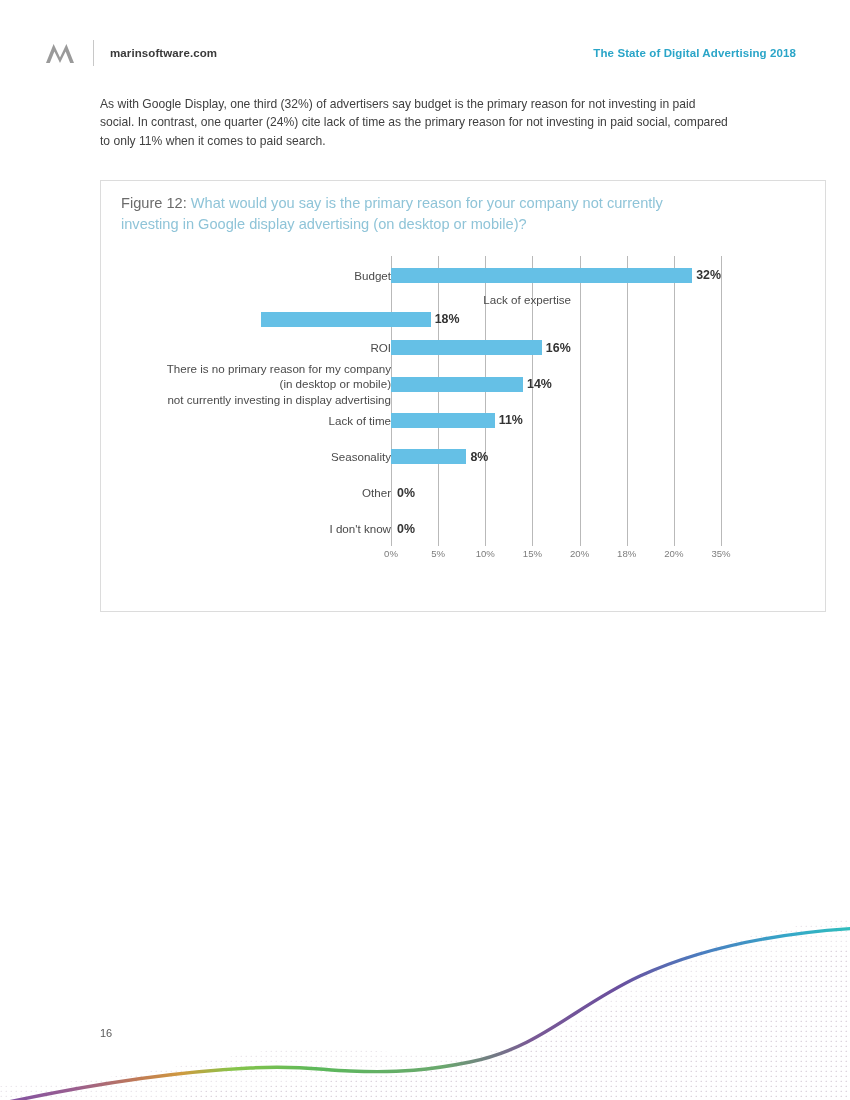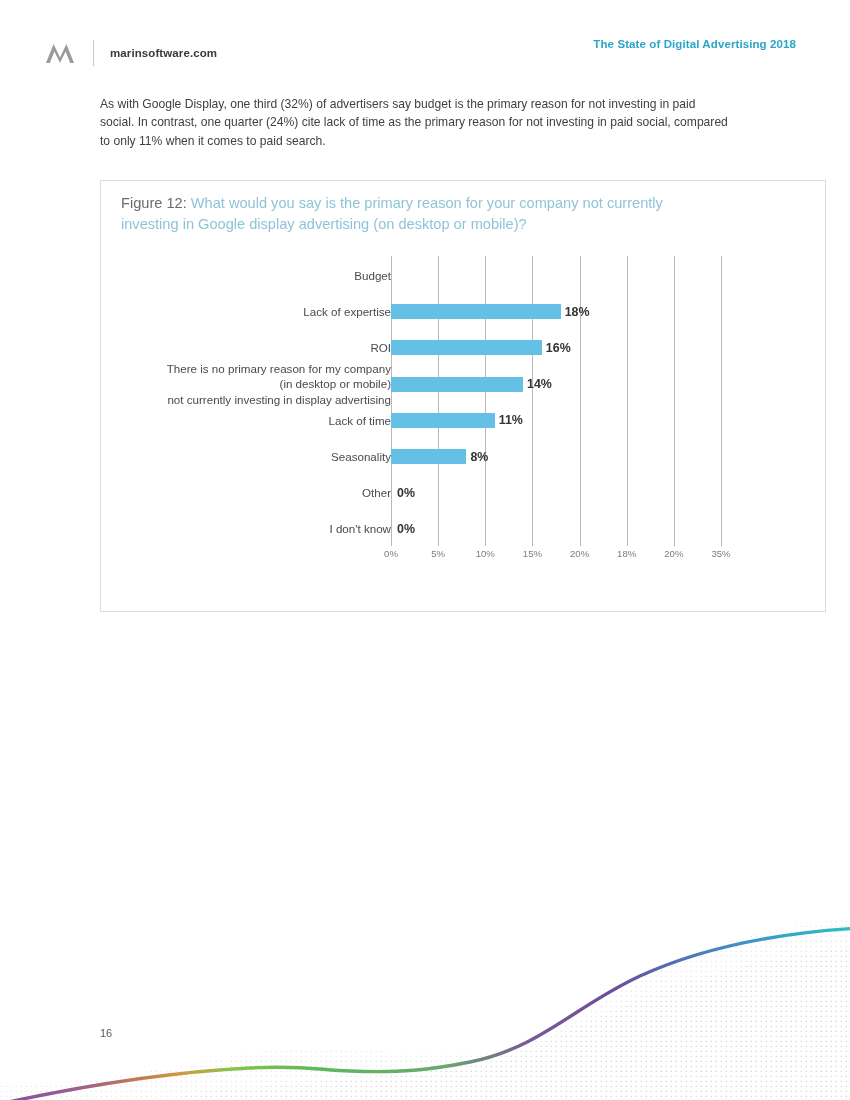--- a/index.html
+++ b/index.html
@@ -17,20 +17,21 @@
   }
 
   
   .page-header {
     position: absolute;
     top: 38px;
     left: 45px;
     right: 38px;
     height: 30px;
     display: flex;
+    align-items: center;
   }
   .brand-block {
     display: flex;
     align-items: center;
   }
   .logo-icon {
     width: 30px;
     height: 24px;
     display: block;
   }
@@ -232,22 +233,26 @@
         <div class="gridline" style="left: 188.571px;"></div>
         <div class="gridline" style="left: 235.714px;"></div>
         <div class="gridline" style="left: 282.857px;"></div>
         <div class="gridline" style="left: 330px;"></div>
       </div>
     <div class="chart-rows">
         <div class="chart-row" style="top: 0px;">
           <div class="cat-label">
             <div>Budget</div>
           </div>
-        </div>
-        <div class="chart-row" style="top: 36.25px;">
+          <div class="bar-zone">
+            <div class="bar" style="width: 301.714px; background: rgb(101, 192, 230);"></div>
+            <span class="bar-value">32%</span>
+          </div>
+        </div>
+        <div class="chart-row" style="top: 36.25px; flex-direction: column;">
           <div class="cat-label">
             <div>Lack of expertise</div>
           </div>
           <div class="bar-zone">
             <div class="bar" style="width: 169.714px; background: rgb(101, 192, 230);"></div>
             <span class="bar-value">18%</span>
           </div>
         </div>
         <div class="chart-row" style="top: 72.5px;">
           <div class="cat-label">

